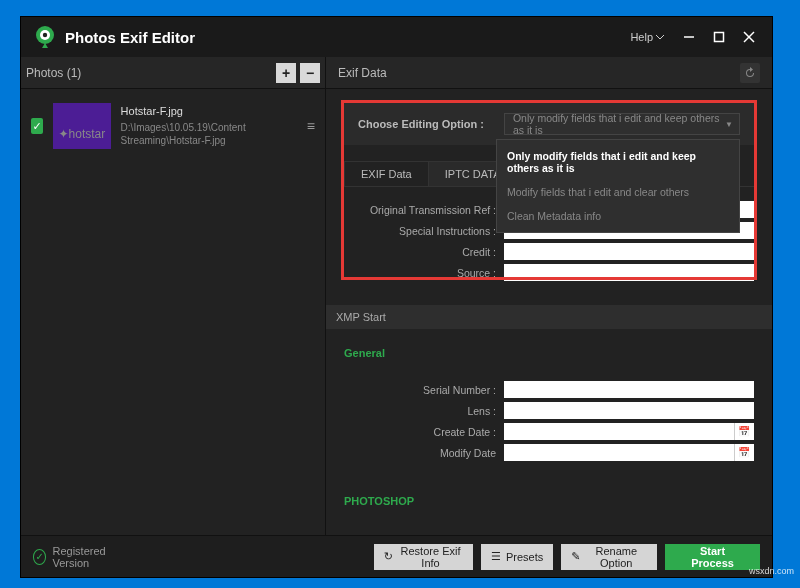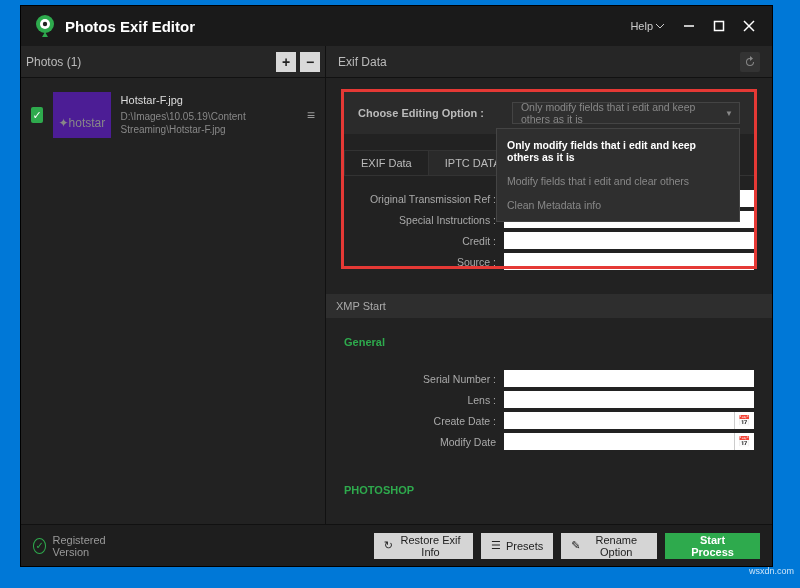--- a/index.html
+++ b/index.html
@@ -1,17 +1,17 @@
 <!DOCTYPE html>
 <html><head>
 <meta charset="utf-8">
 <style>
   * { box-sizing: border-box; margin: 0; padding: 0; font-family: "Segoe UI", Arial, sans-serif; }
   body { width: 800px; height: 588px; background: #0078d7; overflow: hidden; position: relative; }
-  .win { position: absolute; left: 20px; top: 5px; width: 753px; height: 562px; background: #1a1a1a; display: flex; flex-direction: column; border: 1px solid #000; }
+  .win { position: absolute; left: 20px; top: 16px; width: 753px; height: 562px; background: #1a1a1a; display: flex; flex-direction: column; border: 1px solid #000; }
   .titlebar { height: 40px; background: #1a1a1a; display: flex; align-items: center; padding: 0 8px; color: #fff; }
   .logo { width: 24px; height: 24px; margin: 0 8px 0 4px; }
   .title { font-size: 15px; font-weight: 600; flex: 1; }
   .help { font-size: 11px; color: #ccc; margin-right: 10px; display: flex; align-items: center; gap: 3px; cursor: pointer; }
   .winbtn { width: 30px; height: 30px; display: flex; align-items: center; justify-content: center; cursor: pointer; }
   .winbtn svg { stroke: #fff; }
   .body { flex: 1; display: flex; background: #1e1e1e; overflow: hidden; }
   .sidebar { width: 305px; background: #222; border-right: 1px solid #111; display: flex; flex-direction: column; }
   .side-head { height: 32px; display: flex; align-items: center; padding: 0 5px; background: #262626; border-bottom: 1px solid #111; }
   .side-head .lbl { color: #bbb; font-size: 12px; flex: 1; }
@@ -20,21 +20,21 @@
   .chk { width: 16px; height: 16px; background: #2eaa4d; border-radius: 2px; display: flex; align-items: center; justify-content: center; }
   .chk::after { content: "✓"; color: #fff; font-size: 11px; }
   .thumb { width: 76px; height: 46px; background: #4c1d95; display: flex; align-items: flex-end; justify-content: center; color: #888; font-size: 12px; padding-bottom:8px;}
   .meta .fname { color: #ddd; font-size: 11px; margin-bottom: 4px; }
   .meta .fpath { color: #888; font-size: 10px; line-height: 1.3; }
   .ham { margin-left: auto; color: #999; font-size: 14px; cursor: pointer; }
   .main { flex: 1; display: flex; flex-direction: column; background: #222; }
   .main-head { height: 32px; display: flex; align-items: center; padding: 0 12px; background: #262626; color: #bbb; font-size: 12px; border-bottom: 1px solid #111; }
   .refresh { margin-left:auto; width:20px; height:20px; background:#333; border-radius:2px; display:flex; align-items:center; justify-content:center; cursor:pointer; }
   .content { flex: 1; overflow-y: auto; padding: 14px 18px 10px 18px; position: relative; }
-  .opt-row { background: #2b2b2b; padding: 10px 14px; display: flex; align-items: center; gap: 28px; margin-bottom: 16px; position: relative; }
+  .opt-row { background: #2b2b2b; padding: 10px 14px; display: flex; align-items: center; gap: 20px; margin-bottom: 16px; position: relative; }
   .opt-row .olabel { color: #bbb; font-size: 11px; font-weight: 600; }
   .select { flex: 1; background: #2f2f2f; border: 1px solid #444; height: 22px; display: flex; align-items: center; padding: 0 16px 0 8px; color: #888; font-size: 10.5px; position: relative; cursor: pointer; }
   .select .arr { position: absolute; right: 6px; font-size: 8px; }
   .tabs { display: flex; border-bottom: 1px solid #333; margin-top:4px; }
   .tab { padding: 6px 16px; color: #bbb; font-size: 11px; cursor: pointer; border:1px solid #333; border-bottom:none; background:#2a2a2a; margin-right:-1px;}
   .tab.active { background: #222; }
   .fields { padding: 10px 0 16px 0; }
   .frow { display: flex; align-items: center; margin: 4px 0; }
   .flab { width: 160px; text-align: right; color: #aaa; font-size: 10.5px; padding-right: 8px; }
   .finp { flex: 1; height: 17px; background: #fff; border: none; font-size: 11px; padding: 0 4px; }

